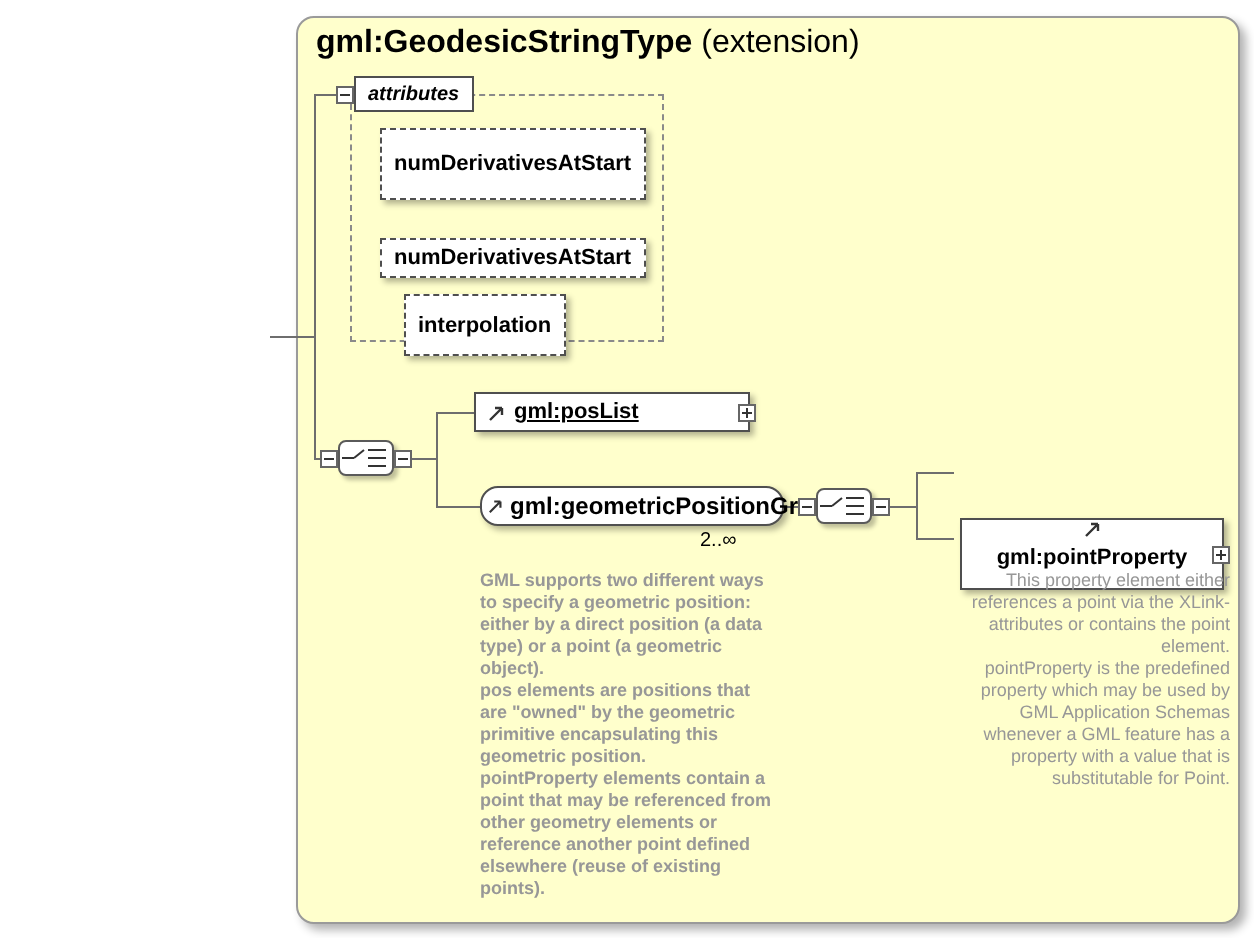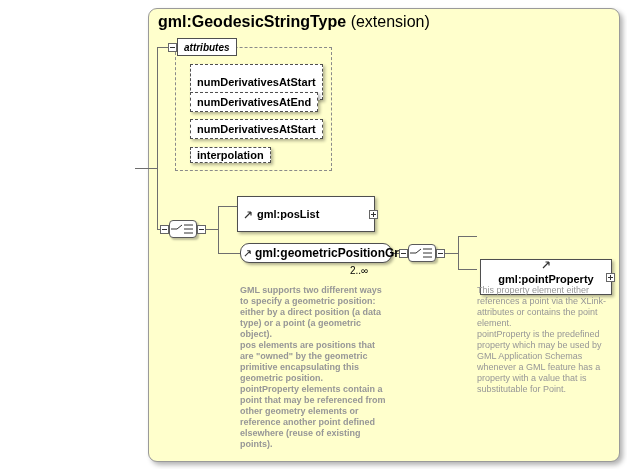--- a/index.html
+++ b/index.html
@@ -73,48 +73,45 @@
   <div class="sq" style="left:168px;top:43px;">
       <span class="hb"></span>
     </div>
   <div class="ebox attr-header" style="left:177px;top:38px;height:18px;">
     <span>attributes</span>
   </div>
 
   <div class="ebox dashedbox" style="left:190px;top:64px;height:36px;">
     <span>numDerivativesAtStart</span>
   </div>
-  <div class="ebox dashedbox" style="left:190px;top:92px;height:20px;">
-    <span>numDerivativesAtEnd</span>
-  </div>
   <div class="ebox dashedbox" style="left:190px;top:119px;height:20px;">
     <span>numDerivativesAtStart</span>
   </div>
-  <div class="ebox dashedbox" style="left:190px;top:147px;height:16px;">
+  <div class="ebox dashedbox" style="left:202px;top:147px;height:31px;">
     <span>interpolation</span>
   </div>
 
 
   <div class="sq" style="left:160px;top:225px;">
       <span class="hb"></span>
     </div>
   <div class="choice" style="left:169px;top:220px;">
     <svg width="24" height="14" viewBox="0 0 24 14">
       <line x1="0" y1="7" x2="6" y2="7" stroke="#333" stroke-width="1"></line>
       <line x1="6" y1="7" x2="11" y2="3" stroke="#333" stroke-width="1"></line>
       <line x1="13" y1="3" x2="22" y2="3" stroke="#333" stroke-width="1"></line>
       <line x1="13" y1="7" x2="22" y2="7" stroke="#333" stroke-width="1"></line>
       <line x1="13" y1="11" x2="22" y2="11" stroke="#333" stroke-width="1"></line>
     </svg>
   </div>
   <div class="sq" style="left:197px;top:225px;">
       <span class="hb"></span>
     </div>
 
-  <div class="ebox" style="left:237px;top:196px;width:138px;height:36px;">
+  <div class="ebox" style="left:237px;top:196px;width:138px;height:20px;text-decoration:underline;">
     <svg class="ref-icon" width="9" height="9" viewBox="0 0 9 9">
       <path d="M1,8 L7,2 M7,2 L3.5,2 M7,2 L7,5.5" stroke="#333" stroke-width="1.2" fill="none"></path>
     </svg>
     <span>gml:posList</span>
     <span class="sq" style="position:absolute;">
         <span class="hb"></span>
         <span class="vb"></span>
       </span>
   </div>
 
@@ -150,16 +147,16 @@
     <span>gml:pointProperty</span>
     <span class="sq" style="position:absolute;">
         <span class="hb"></span>
         <span class="vb"></span>
       </span>
   </div>
 
   <div class="note" style="left:240px;top:285px;width:150px;font-weight:bold;">GML supports two different ways to specify a geometric position: either by a direct position (a data type) or a point (a geometric object).
 pos elements are positions that are "owned" by the geometric primitive encapsulating this geometric position.
 pointProperty elements contain a point that may be referenced from other geometry elements or reference another point defined elsewhere (reuse of existing points).</div>
-  <div class="note" style="left:477px;top:285px;width:138px;">This property element either references a point via the XLink-attributes or contains the point element.
+  <div class="note" style="left:477px;top:285px;width:138px;text-align:right;">This property element either references a point via the XLink-attributes or contains the point element.
 pointProperty is the predefined property which may be used by GML Application Schemas whenever a GML feature has a property with a value that is substitutable for Point.</div>
 
 </div>
 
 </body></html>

